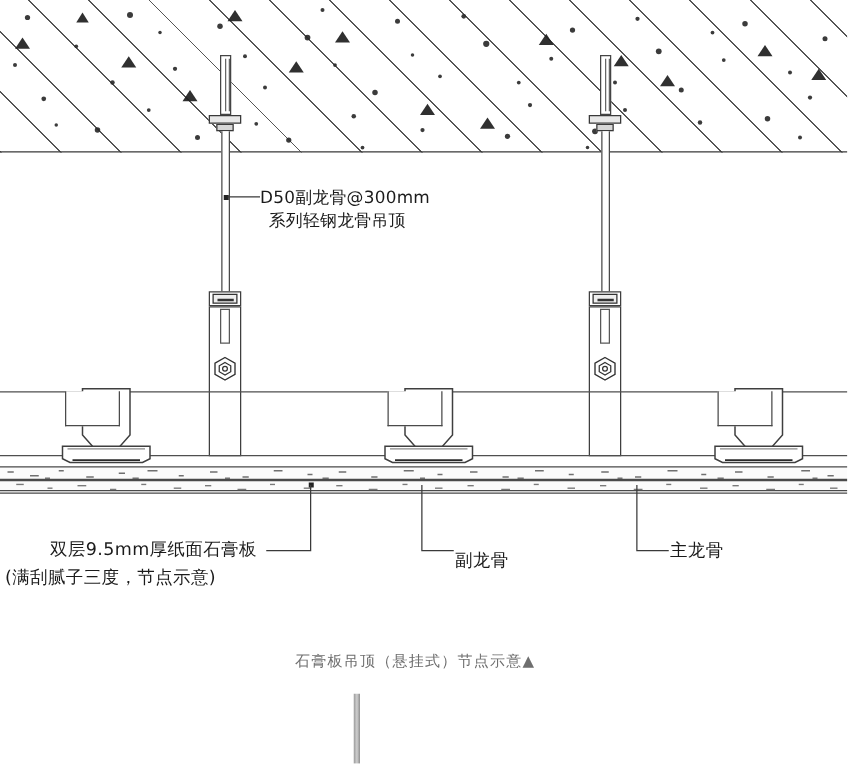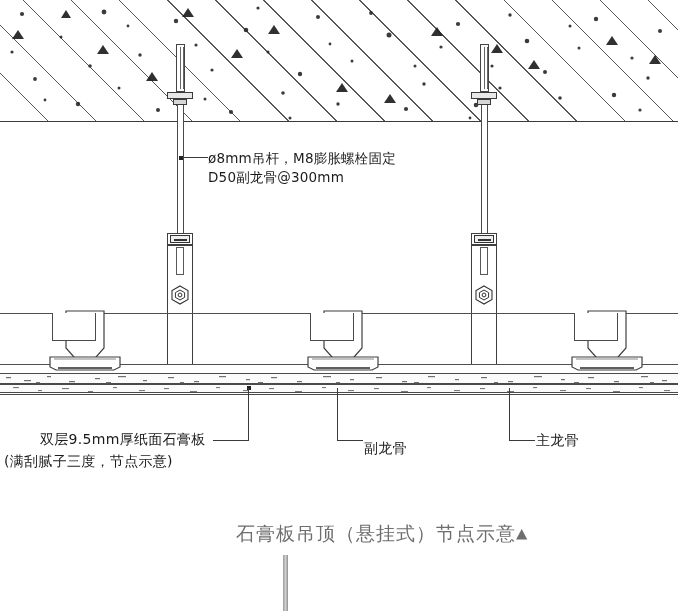--- a/index.html
+++ b/index.html
@@ -120,25 +120,24 @@
     white-space: nowrap;
     letter-spacing: .2px;
   }
   .label-cn {
     font-size: 14px;
     color: #1b1b1b;
     white-space: nowrap;
     letter-spacing: .3px;
   }
   #caption {
-    font-size: 19px;
+    font-size: 12px;
     color: #6e6e6e;
     white-space: nowrap;
     letter-spacing: 1px;
-    font-family: Liberation Mono, monospace;
   }
   #bottom-bar {
     width: 5px; height: 56px;
     background: linear-gradient(to right,#9a9a9a,#cfcfcf,#8f8f8f);
   }
 </style>
 </head>
 <body>
 
 <div id="stage">
@@ -359,22 +358,22 @@
   <div class="abs hline" style="left:0; top:394px; width:678px;"></div>
 
   <div class="abs box-out" style="left:52px; top:313px; width:44px; height:28px; border-top:none;"></div>
   <div class="abs box-out" style="left:310px; top:313px; width:44px; height:28px; border-top:none;"></div>
   <div class="abs box-out" style="left:574px; top:313px; width:44px; height:28px; border-top:none;"></div>
 
   <div class="abs dotmark" style="left:179px; top:156px;"></div>
   <div class="abs leader leader-h" style="left:182px; top:157px; width:26px;"></div>
 
   <div class="abs note-block" style="left:208px; top:149px;">
-    <div>ø8mm吊杆，M8膨胀螺栓固定</div>
     <div>D50副龙骨@300mm</div>
+    <div style="padding-left:7px;"><span>系列轻钢龙骨吊顶</span></div>
   </div>
 
   <div class="abs dotmark" style="left:247px; top:386px;"></div>
   <div class="abs leader leader-v" style="left:248px; top:388px; height:52px;"></div>
   <div class="abs leader leader-h" style="left:213px; top:440px; width:36px;"></div>
   <div class="abs label-cn" style="left:40px; top:431px;">
     <span>双层9.5mm厚纸面石膏板</span>
   </div>
   <div class="abs label-cn" style="left:4px; top:453px;">
     <span>(满刮腻子三度，节点示意)</span>

